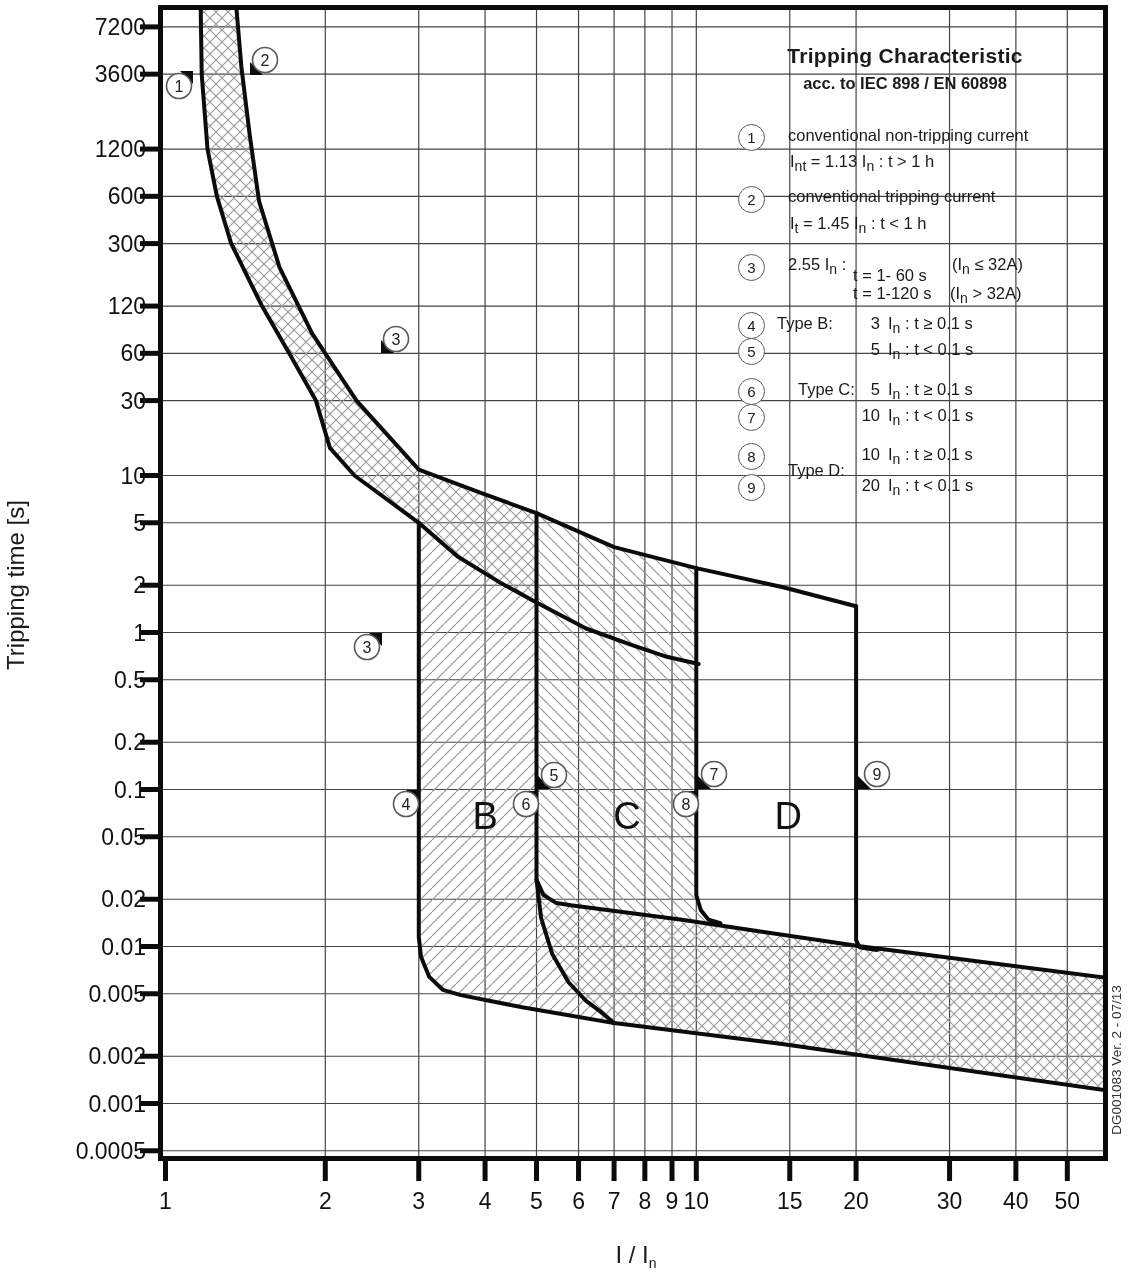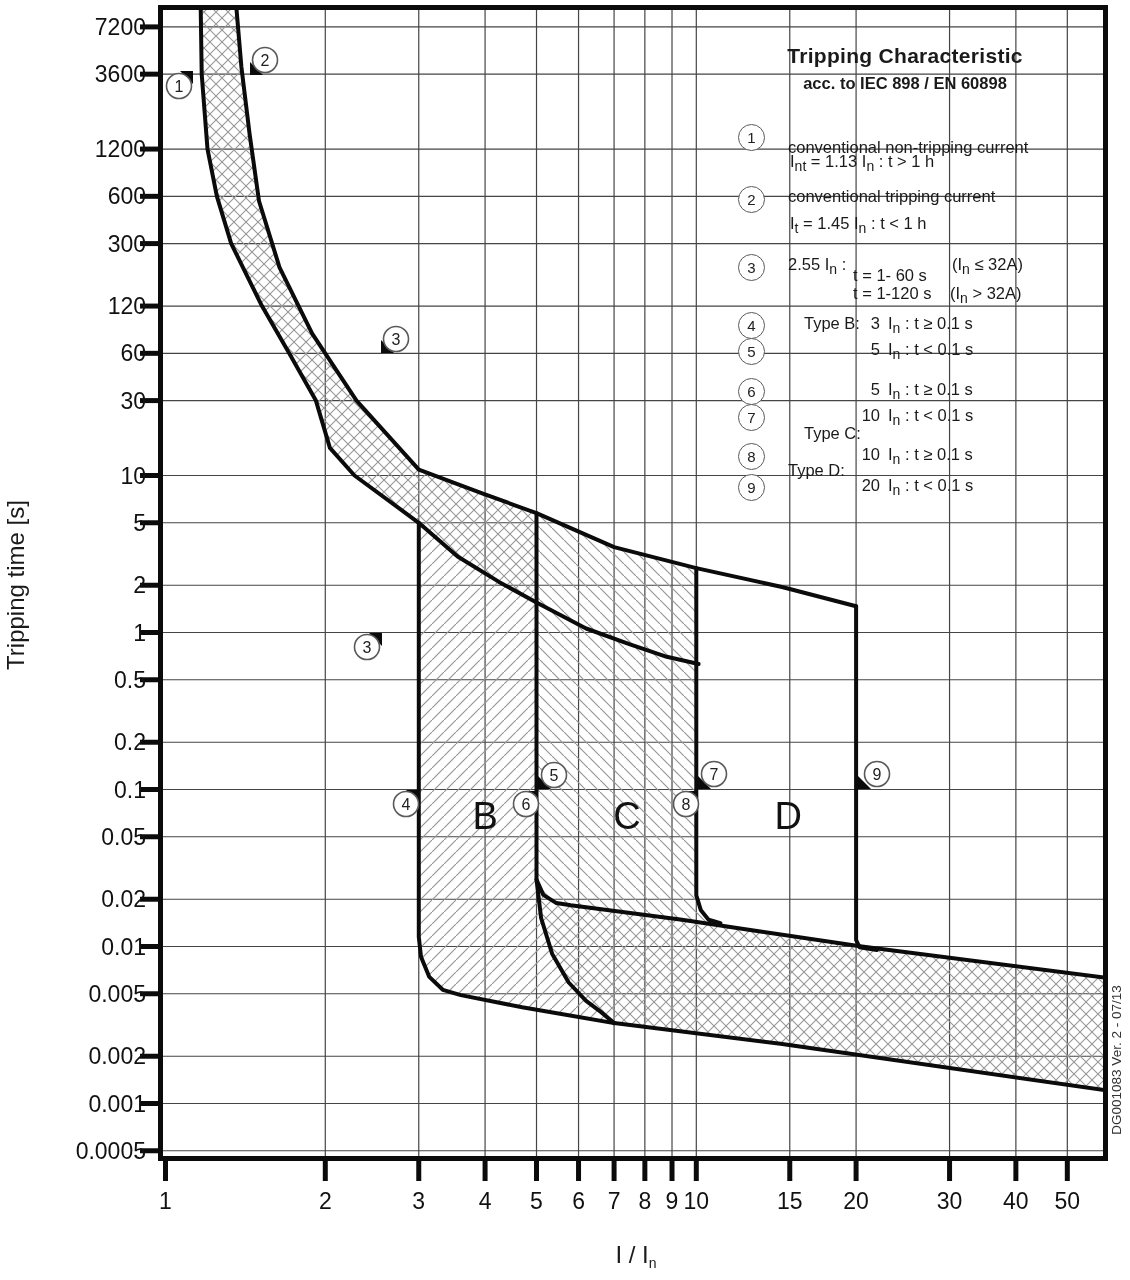--- a/index.html
+++ b/index.html
@@ -235,50 +235,50 @@
         </g>
       </g>
   </svg>
 
   <div id="title" class="hdr">Tripping Characteristic</div>
   <div id="subtitle" class="hdr">acc. to IEC 898 / EN 60898</div>
 
   <div id="legend">
       <div class="lg-row" style="top: 124px;">
         <div class="lg-circle" style="top: 0px;">1</div>
-        <div class="lg-t" style="left: 50px; top: 14px;">conventional non-tripping current</div>
+        <div class="lg-t" style="left: 50px; top: 2px;">conventional non-tripping current</div>
         <div class="lg-t" style="left: 52px; top: 28px;">I<sub>nt</sub>  = 1.13 I<sub>n</sub> :  t &gt; 1 h</div>
       </div>
       <div class="lg-row" style="top: 186px;">
         <div class="lg-circle" style="top: 0px;">2</div>
         <div class="lg-t" style="left: 50px; top: 1px;">conventional tripping current</div>
         <div class="lg-t" style="left: 52px; top: 28px;">I<sub>t</sub>  = 1.45 I<sub>n</sub> :  t &lt; 1 h</div>
       </div>
       <div class="lg-row" style="top: 252px;">
         <div class="lg-circle" style="top: 2px;">3</div>
         <div class="lg-t" style="left: 50px; top: 3px;">2.55 I<sub>n</sub> :</div>
         <div class="lg-t" style="left: 115px; top: 14px;">t = 1- 60 s</div>
         <div class="lg-t" style="left: 214px; top: 3px;">(I<sub>n</sub> ≤ 32A)</div>
         <div class="lg-t" style="left: 115px; top: 32px;">t = 1-120 s</div>
         <div class="lg-t" style="left: 212px; top: 32px;">(I<sub>n</sub> &gt; 32A)</div>
       </div>
       <div class="lg-row" style="top: 314px;">
         <div class="lg-circle" style="top: -2px;">4</div>
-        <div class="lg-t" style="left: 66px; top: 0px; text-align: right;">Type B:</div>
+        <div class="lg-t" style="left: 39px; top: 0px; text-align: right;">Type B:</div>
         <div class="lg-t" style="left: 112px; top: 0px;"><span class="num-box">3</span></div>
         <div class="lg-t" style="left: 150px; top: 0px;">I<sub>n</sub>  : t ≥ 0.1 s</div>
       </div>
       <div class="lg-row" style="top: 340px;">
         <div class="lg-circle" style="top: -2px;">5</div>
         <div class="lg-t" style="left: 112px; top: 0px;"><span class="num-box">5</span></div>
         <div class="lg-t" style="left: 150px; top: 0px;">I<sub>n</sub>  : t &lt; 0.1 s</div>
       </div>
       <div class="lg-row" style="top: 380px;">
         <div class="lg-circle" style="top: -2px;">6</div>
-        <div class="lg-t" style="left: 66px; top: 0px; margin-top: 44px;">Type C:</div>
+        <div class="lg-t" style="left: 60px; top: 0px;">Type C:</div>
         <div class="lg-t" style="left: 112px; top: 0px;"><span class="num-box">5</span></div>
         <div class="lg-t" style="left: 150px; top: 0px;">I<sub>n</sub>  : t ≥ 0.1 s</div>
       </div>
       <div class="lg-row" style="top: 406px;">
         <div class="lg-circle" style="top: -2px;">7</div>
         <div class="lg-t" style="left: 112px; top: 0px;"><span class="num-box">10</span></div>
         <div class="lg-t" style="left: 150px; top: 0px;">I<sub>n</sub> : t &lt; 0.1 s</div>
       </div>
       <div class="lg-row" style="top: 445px;">
         <div class="lg-circle" style="top: -2px;">8</div>

